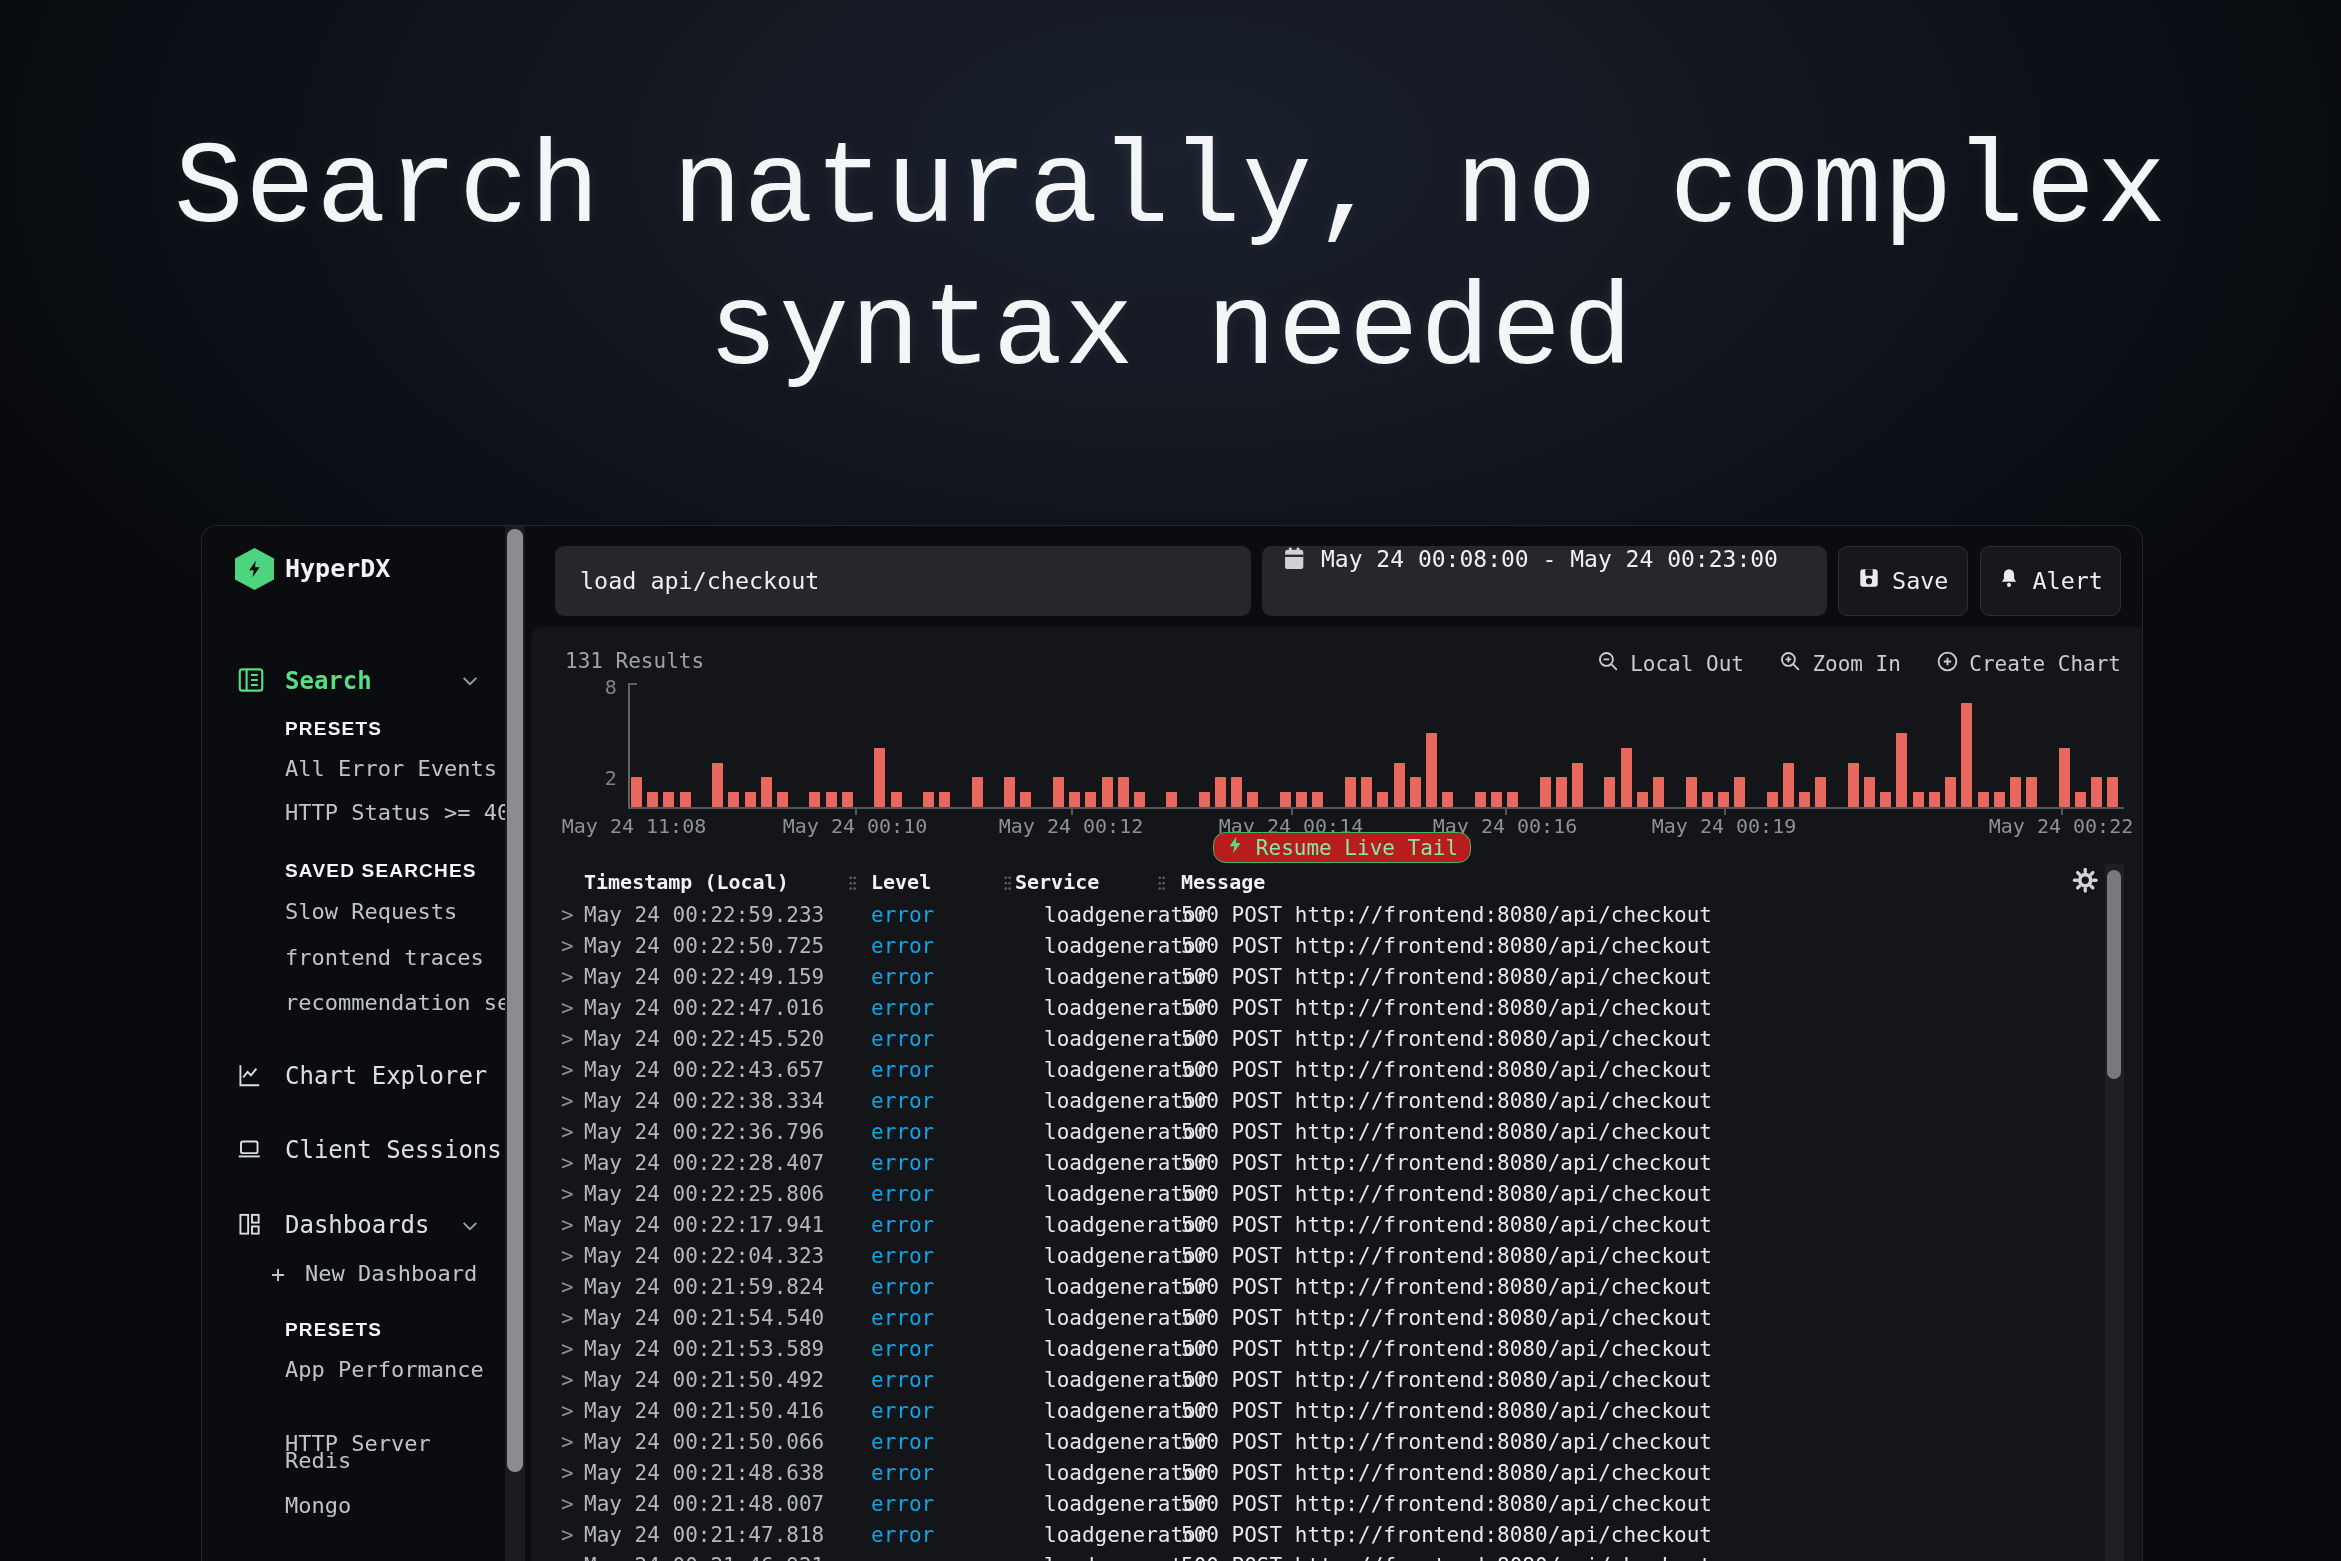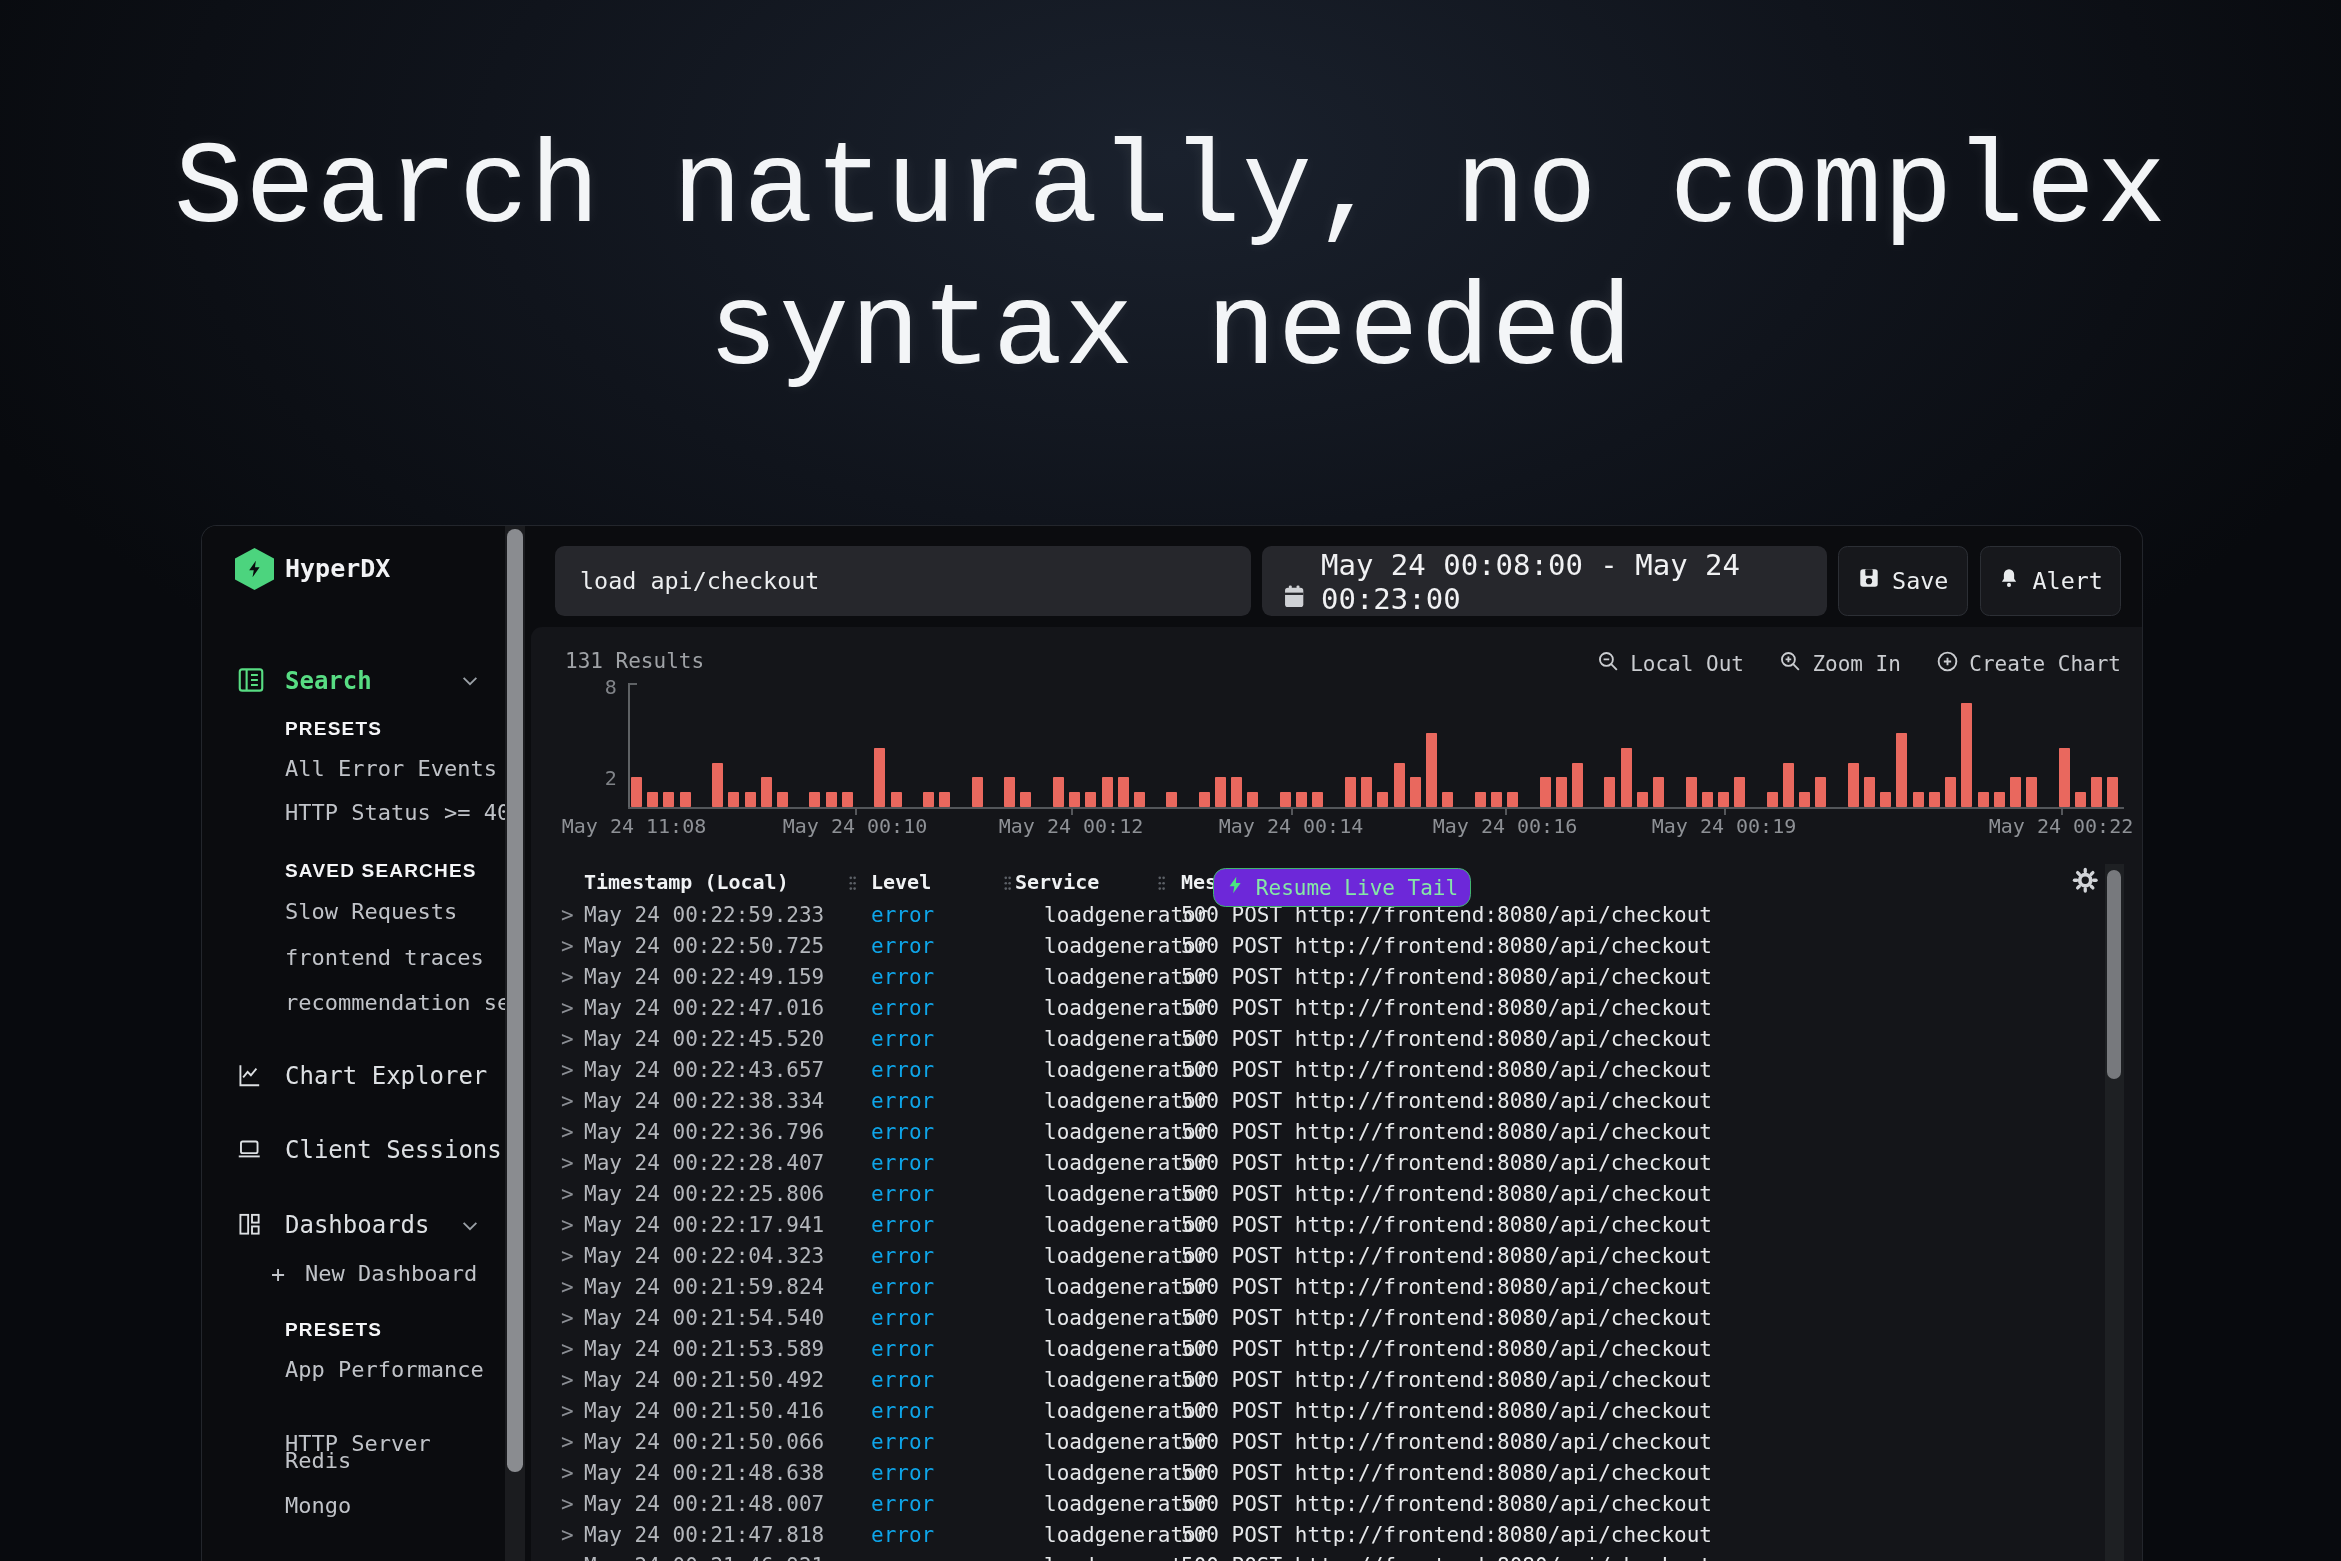--- a/index.html
+++ b/index.html
@@ -41,44 +41,44 @@
   .sb-scroll-thumb { position:absolute; left:2.3px; top:3.1px; width:15.6px; height:943px; background:#8a8c90; border-radius:7.8px; }
   .icon { display:inline-block; vertical-align:middle; }
   
   .content { position:absolute; left:329px; top:101px; width:1612px; height:949px;
     background:#141519; border-radius:11px 0 0 0; }
   
   .searchbox { position:absolute; left:353px; top:20px; width:696px; height:70px;
     background:#26272c; border-radius:9.4px; display:flex; align-items:center; padding-left:25px;
     font-size:23.4px; color:#eceef0; }
   .datebox { position:absolute; left:1060px; top:20px; width:565px; height:70px;
-    background:#26272c; border-radius:9.4px; display:flex; align-items:flex-end; gap:15.6px;
-    padding-left:20px; font-size:29px; color:#f0f1f3; cursor:pointer; }
+    background:#26272c; border-radius:9.4px; display:flex; align-items:flex-start; gap:15.6px;
+    padding-left:20px; font-size:23px; color:#f0f1f3; cursor:pointer; }
   .btn { position:absolute; top:20px; height:70px; background:#17181c; border:1.6px solid #2c2f35;
     border-radius:9.4px; display:flex; align-items:center; justify-content:center; gap:12.5px;
     font-size:23.4px; color:#eceef0; cursor:pointer; }
   .btn-save { left:1636px; width:130px; }
   .btn-alert { left:1778px; width:141px; }
   
   .results-count { position:absolute; left:34px; top:22px; font-size:21px; color:#9fa2a6; }
   .chart-controls { position:absolute; right:22px; top:22px; display:flex; gap:34px;
     font-size:21px; color:#caccd0; }
   .chart-controls .ctl { display:flex; align-items:center; gap:9.4px; cursor:pointer; }
   .yaxis-line { position:absolute; left:97px; top:56px; width:1.6px; height:124px; background:#5f6265; }
   .yaxis-tick-top { position:absolute; left:97px; top:56px; width:9.4px; height:1.6px; background:#5f6265; }
   .xaxis-line { position:absolute; left:97px; top:180px; width:1496px; height:1.6px; background:#53565a; }
   .ylab { position:absolute; width:78px; text-align:right; font-size:20px; color:#808388; }
   .bars { position:absolute; left:100px; top:61px; width:1493px; height:119px; }
   .bar { position:absolute; bottom:0; width:11px; background:#e9685e; border-radius:0.8px; }
   .xtick { position:absolute; top:180px; width:1.6px; height:7.8px; background:#55575b; }
   .xlab { position:absolute; top:187px; transform:translateX(-50%); font-size:20px; color:#8e9196; white-space:nowrap; }
-  .livetail { position:absolute; left:682px; top:205px; width:258px; height:39px; z-index:5;
-    background:#6d28d9; border:1.6px solid #41b56f; border-radius:12.5px;
+  .livetail { position:absolute; left:682px; top:205px; width:258px; height:31px; z-index:5;
+    background:#b91c1c; border:1.6px solid #41b56f; border-radius:12.5px;
     display:flex; align-items:center; justify-content:center; gap:11px;
-    font-size:21px; color:#86e8a6; cursor:pointer;margin-top:36px; }
+    font-size:21px; color:#86e8a6; cursor:pointer; }
   
   .thead { position:absolute; top:240px; left:0; width:100%; height:31px;
     font-weight:bold; font-size:20px; color:#f0f2f4; }
   .th { position:absolute; top:0; line-height:31px; white-space:nowrap; }
   .gear { position:absolute; left:1541px; top:240px; width:26.5px; height:26.5px; cursor:pointer; }
   .rows { position:absolute; top:273px; left:0; width:100%; height:675px; }
   .trow { position:absolute; left:0; width:100%; height:31px; line-height:31px;
     font-size:21px; white-space:nowrap; cursor:pointer; }
   .c-chev { position:absolute; left:30px; color:#8b8e94; }
   .c-ts { position:absolute; left:53px; color:#b4b7bc; }

